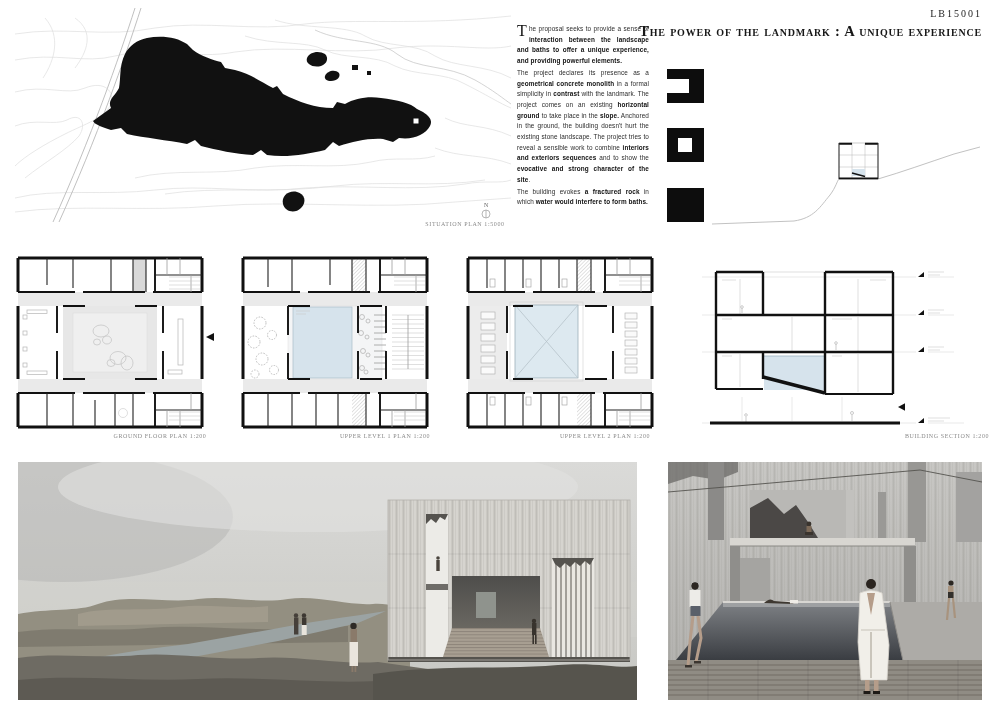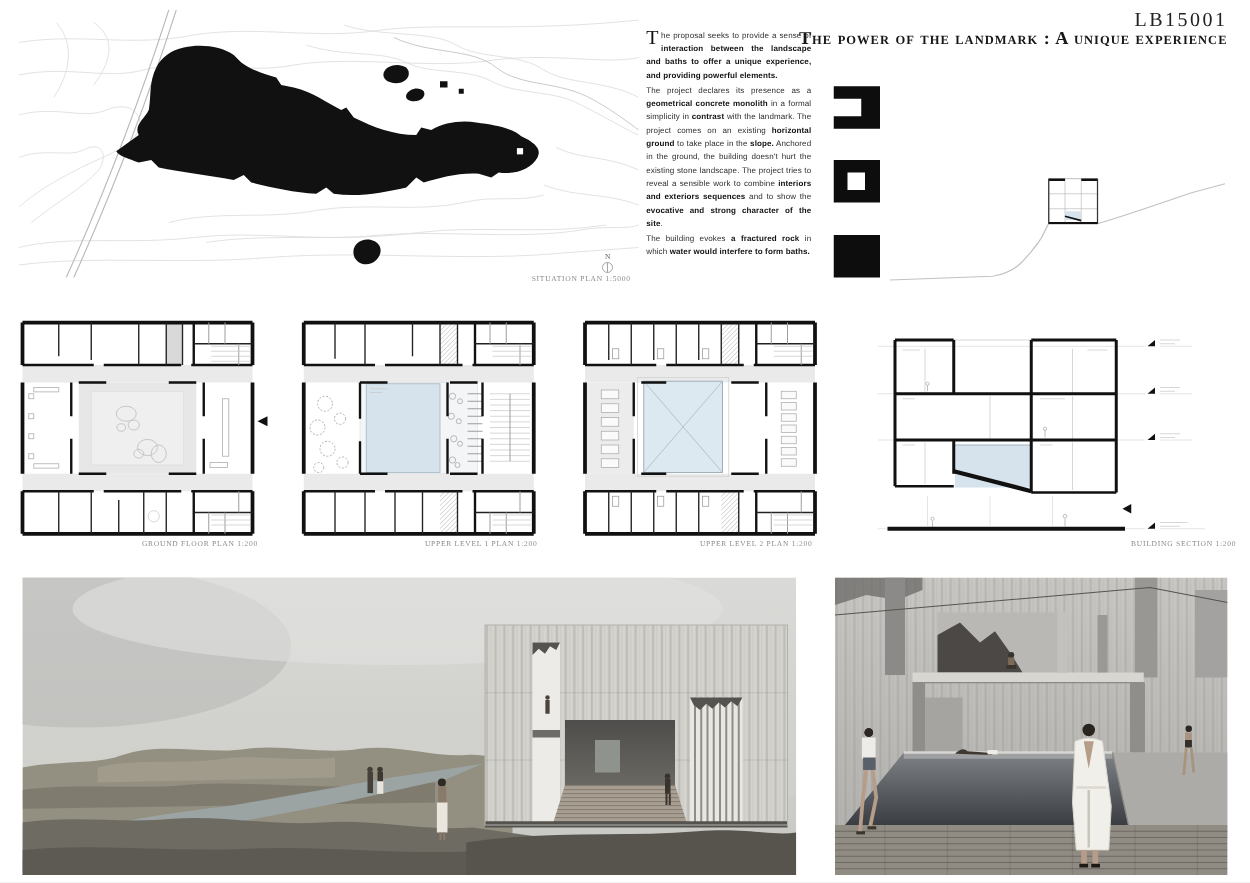--- a/index.html
+++ b/index.html
@@ -1,21 +1,21 @@
 <!DOCTYPE html>
 <html style="--pool-blue: #d6e3ec; --void-blue: #dde9f0; --plan-gray: #eaeaea; --wall-black: #111111; --caption-gray: #8b8b8b; --paper: #ffffff;"><head>
 <meta charset="utf-8">
 <style>
   html,body{margin:0;padding:0;background:#e8e8e8;}
   .board{position:relative;width:1000px;height:706px;background:#ffffff;overflow:hidden;
          font-family:"Liberation Sans",sans-serif;color:#1a1a1a;}
   svg{display:block;}
   
   .board-id{position:absolute;top:8px;right:18px;font-family:"Liberation Serif",serif;
-            font-size:16px;letter-spacing:2px;color:#222;}
+            font-size:10px;letter-spacing:2px;color:#222;}
   .board-title{position:absolute;top:23px;right:18px;white-space:nowrap;
                font-family:"Liberation Serif",serif;font-variant:small-caps;font-weight:600;
                font-size:14.5px;letter-spacing:0.8px;color:#171717;}
   
   .intro{position:absolute;left:517px;top:24px;width:132px;text-align:justify;
          font-size:6.4px;line-height:10.7px;letter-spacing:0.1px;color:#2b2b2b;}
   .intro p{margin:0 0 1px 0;}
   .intro .b{font-weight:700;color:#111;}
   .intro .dropcap{float:left;font-family:"Liberation Serif",serif;font-size:16px;
                   line-height:13px;padding-right:2px;font-weight:400;color:#111;}

